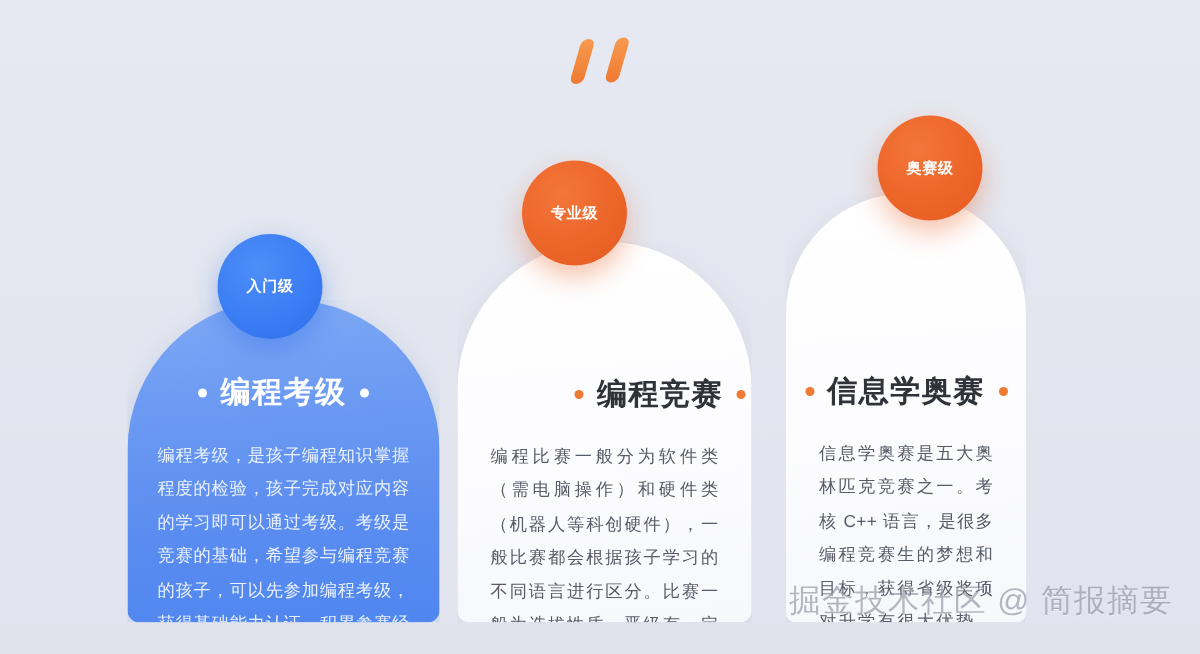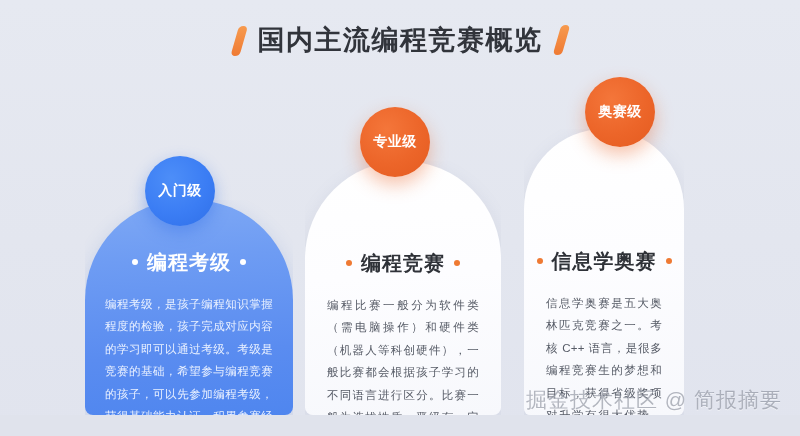--- a/index.html
+++ b/index.html
@@ -105,21 +105,21 @@
   .card-title-row {
     position: absolute;
     left: 0;
     width: 100%;
     display: flex;
     align-items: center;
     justify-content: center;
     gap: 9px;
   }
   #card-1 .card-title-row { top: 52px; }
-  #card-2 .card-title-row { top: 92px; }
+  #card-2 .card-title-row { top: 92px; padding-left: 37px; }
   #card-3 .card-title-row { top: 122px; }
 
   .card-title {
     font-size: 20px;
     font-weight: bold;
     color: #2f3238;
     letter-spacing: 1px;
     white-space: nowrap;
     line-height: 1;
   }
@@ -147,35 +147,35 @@
 
   
   .badge {
     position: absolute;
     width: 70px;
     height: 70px;
     border-radius: 50%;
     display: flex;
     align-items: center;
     justify-content: center;
-    font-size: 14px;
+    font-size: 10px;
     font-weight: bold;
     color: #ffffff;
     letter-spacing: .5px;
     z-index: 5;
     white-space: nowrap;
   }
   #badge-1 {
     left: 145px;
     top: 156px;
     background: radial-gradient(circle at 38% 32%, #4d8ef8 0%, #3b7df4 55%, #2f6fe8 100%);
     box-shadow: 0 6px 16px rgba(50,110,230,.40);
   }
   #badge-2 {
-    left: 360px;
+    left: 348px;
     top: 107px;
     background: radial-gradient(circle at 38% 32%, #f4763a 0%, #ec6529 55%, #e45b20 100%);
     box-shadow: 0 8px 18px rgba(235,100,40,.38);
   }
   #badge-3 {
     left: 585px;
     top: 77px;
     background: radial-gradient(circle at 38% 32%, #f4763a 0%, #ec6529 55%, #e45b20 100%);
     box-shadow: 0 8px 18px rgba(235,100,40,.38);
   }
@@ -202,21 +202,20 @@
     background: #e0e3ec;
   }
 </style>
 </head>
 <body>
 
 <div id="stage">
 
   <div class="title-row">
     <span class="slash left"></span>
-    <span class="page-title">国内主流编程竞赛概览</span>
     <span class="slash right"></span>
   </div>
 
   <div class="card" id="card-1">
     <div class="card-inner">
       <div class="card-title-row">
         <span class="dot"></span>
         <span class="card-title">编程考级</span>
         <span class="dot"></span>
       </div>

